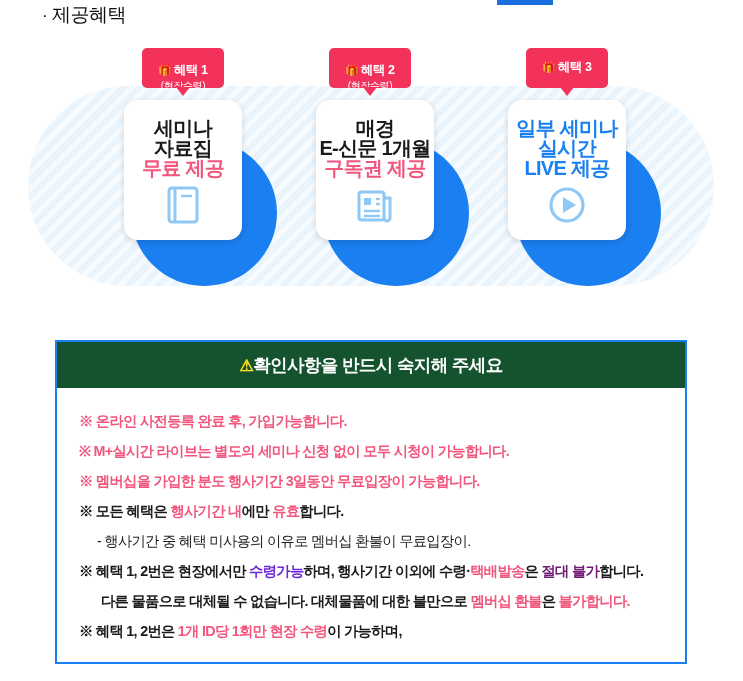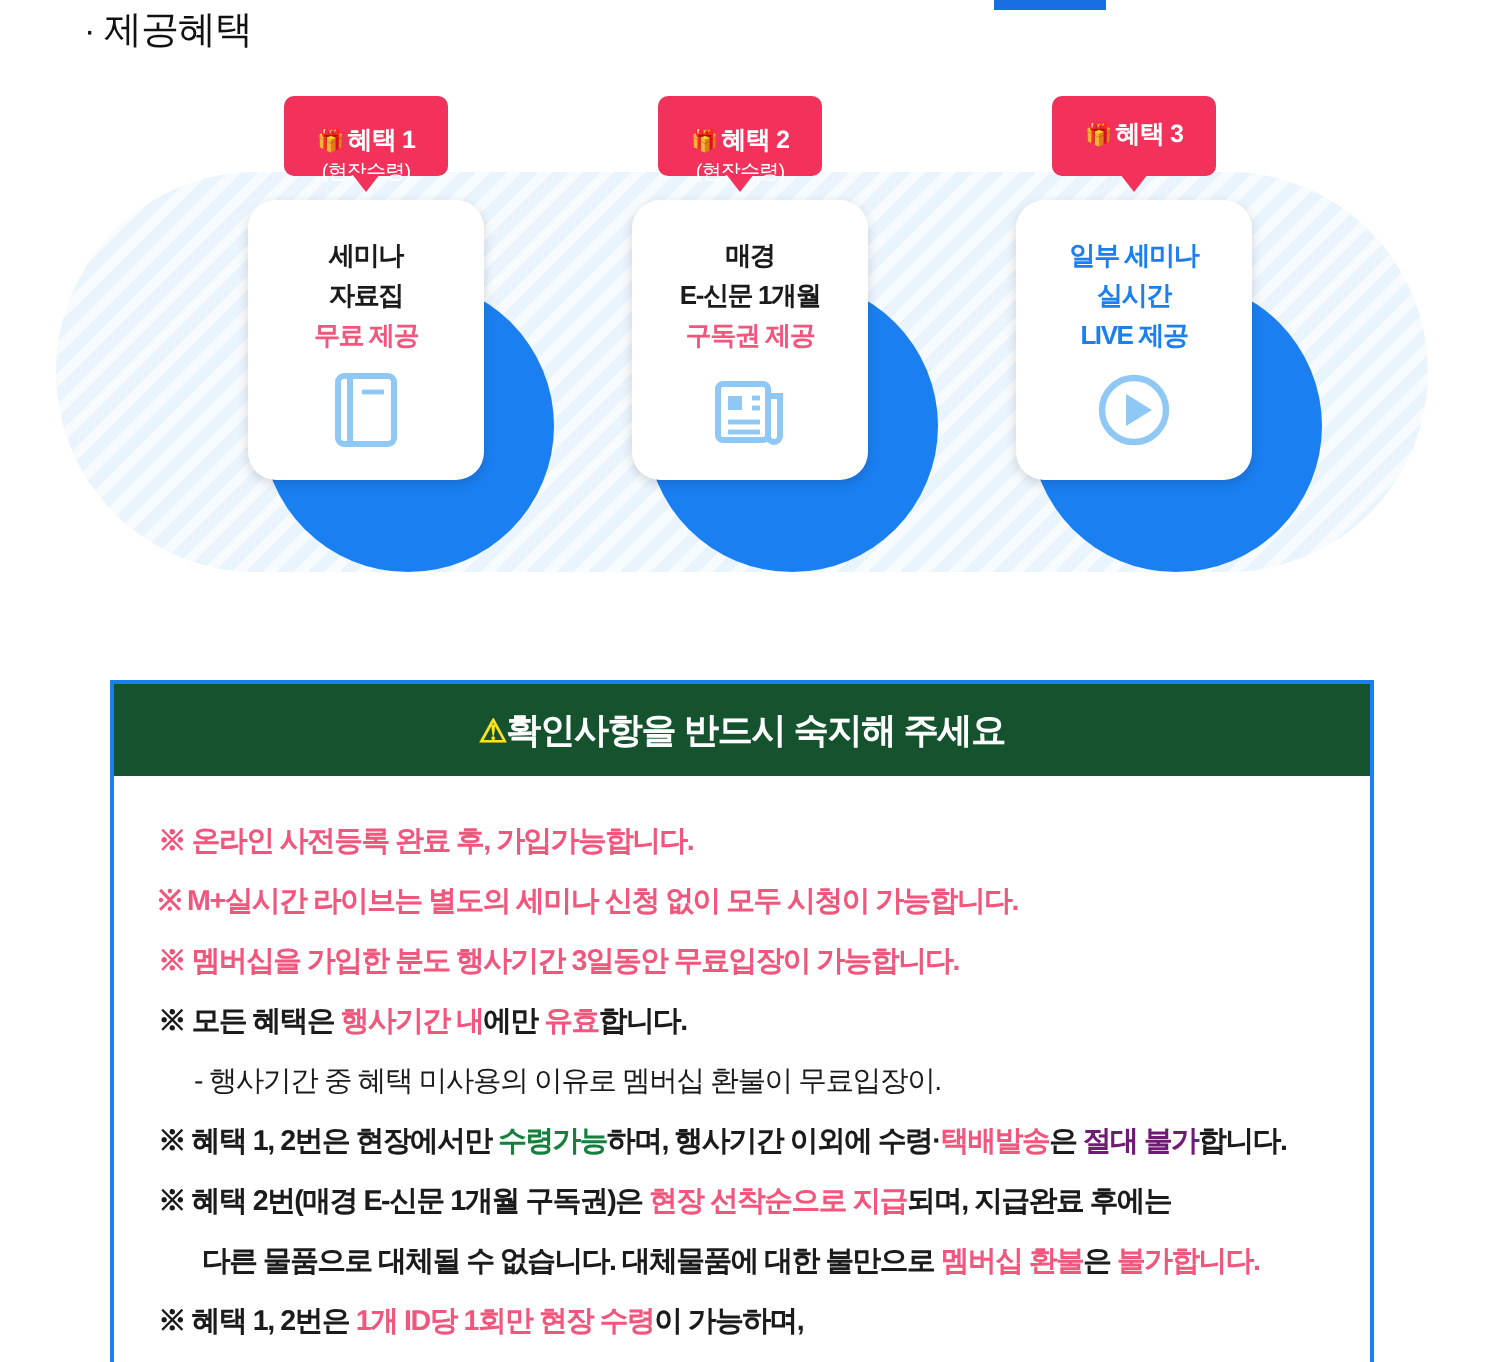--- a/index.html
+++ b/index.html
@@ -86,21 +86,21 @@
     border-radius: 14px;
     box-shadow: 0 2px 6px rgba(0,0,0,0.14);
     text-align: center;
   }
   .c1 { left: 124px; }
   .c2 { left: 316px; }
   .c3 { left: 508px; }
 
   .card-text {
     padding-top: 18px;
-    font-size: 13px;
+    font-size: 20px;
     font-weight: bold;
     line-height: 20px;
     letter-spacing: -0.7px;
     color: #1b1b1b;
   }
   .card-text .hl-pink { color: #f2567c; }
   .card-text .hl-blue { color: #1a7ff0; }
 
   .card-icon {
     margin: 6px auto 0;
@@ -273,19 +273,18 @@
 <div class="notice">
   <div class="notice-header">
     <span class="warn">⚠</span><span>확인사항</span><span>을 반드시 숙지해 주세요</span>
   </div>
   <div class="notice-body">
     <div class="notice-line pink">※ 온라인 사전등록 완료 후, 가입가능합니다.</div>
     <div class="notice-line pink">※ M+실시간 라이브는 별도의 세미나 신청 없이 모두 시청이 가능합니다.</div>
     <div class="notice-line pink">※ 멤버십을 가입한 분도 행사기간 3일동안 무료입장이 가능합니다.</div>
     <div class="notice-line" id="line4"><span>※ 모든 혜택은 </span><span style="color: rgb(242, 86, 124);">행사기간 내</span><span>에만 </span><span style="color: rgb(242, 86, 124);">유효</span><span>합니다.</span></div>
     <div class="notice-line indent">- 행사기간 중 혜택 미사용의 이유로 멤버십 환불이 무료입장이.</div>
-    <div class="notice-line" id="line6"><span>※ 혜택 1, 2번은 현장에서만 </span><span style="color: #15803d;">수령가능</span><span>하며, 행사기간 이외에 수령·</span><span style="color: rgb(242, 86, 124);">택배발송</span><span>은 </span><span style="color: #701a75;">절대 불가</span><span>합니다.</span></div>
-    <div class="notice-line" id="line7"><span>※ 혜택 2번(매경 E-신문 1개월 구독권)은 </span><span style="color: rgb(242, 86, 124);">현장 선착순으로 지급</span><span>되며, 지급완료 후에는</span></div>
+    <div class="notice-line" id="line6"><span>※ 혜택 1, 2번은 현장에서만 </span><span style="color: #6d28d9;">수령가능</span><span>하며, 행사기간 이외에 수령·</span><span style="color: rgb(242, 86, 124);">택배발송</span><span>은 </span><span style="color: #701a75;">절대 불가</span><span>합니다.</span></div>
     <div class="notice-line indent2" id="line8"><span>다른 물품으로 대체될 수 없습니다. 대체물품에 대한 불만으로 </span><span style="color: rgb(242, 86, 124);">멤버십 환불</span><span>은 </span><span style="color: rgb(242, 86, 124);">불가합니다.</span></div>
     <div class="notice-line" id="line9"><span>※ 혜택 1, 2번은 </span><span style="color: rgb(242, 86, 124);">1개 ID당 1회만 현장 수령</span><span>이 가능하며,</span></div>
     <div class="notice-line indent2" id="line10"></div>
   </div>
 </div>
 
 </body></html>

